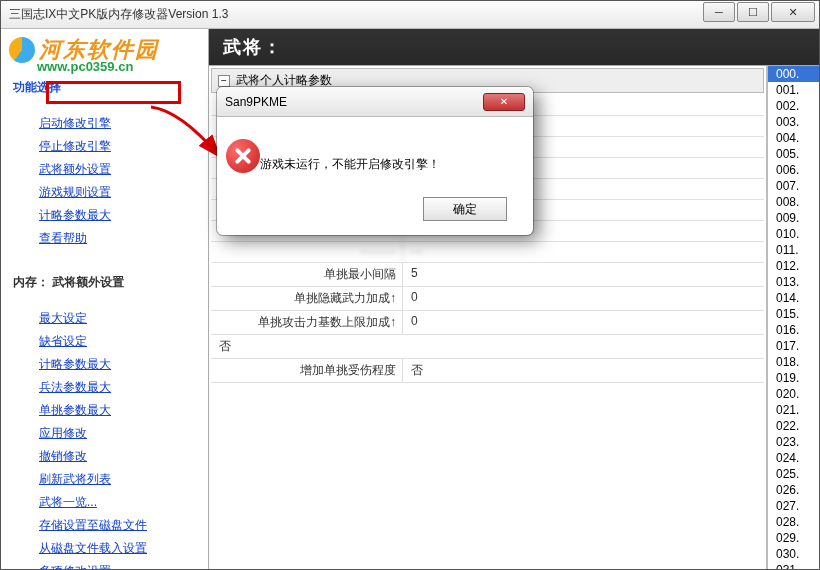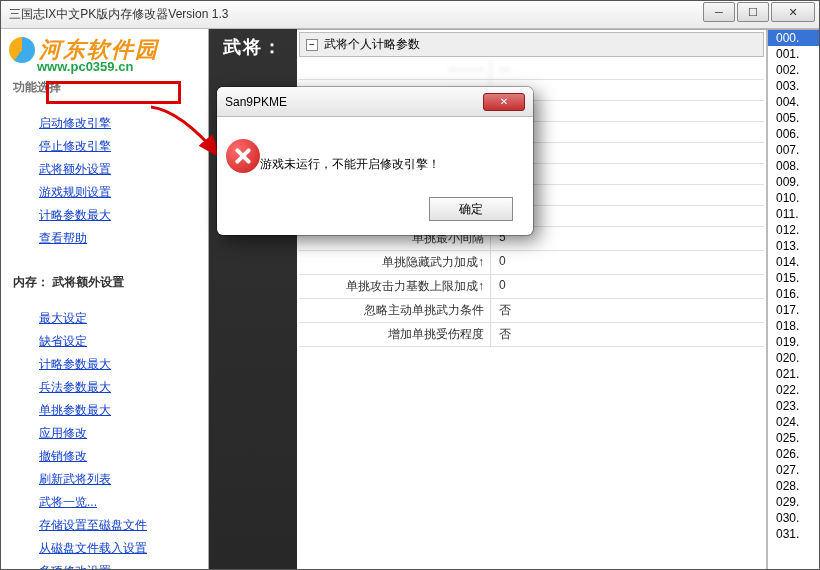--- a/index.html
+++ b/index.html
@@ -14,23 +14,23 @@
 
   
   .watermark { position:absolute; left:8px; top:34px; display:flex; align-items:center; gap:4px; pointer-events:none; opacity:.9; }
   .wm-logo { width:26px; height:26px; border-radius:50%; background: conic-gradient(#2aa3e8,#2aa3e8 60%,#f6a500 60%,#f6a500); position:relative; }
   .wm-text1 { color:#f08a00; font-size:22px; font-weight:bold; letter-spacing:2px; font-style:italic; }
   .wm-text2 { position:absolute; left:36px; top:58px; color:#22a24a; font-size:13px; font-weight:bold; }
 
   
   .main { display:flex; height:calc(100% - 28px); }
   .left { width:208px; border-right:1px solid #aaa; background:#fff; padding:6px 8px 6px 10px; }
-  .right { flex:1; display:flex; flex-direction:row; }
-
-  .section-label { color:#737373; font-weight:bold; margin:44px 0 6px 2px; }
+  .right { flex:1; display:flex; flex-direction:column; }
+
+  .section-label { color:#1d4ed8; font-weight:bold; margin:44px 0 6px 2px; }
   .menu-list { margin-left:28px;margin-top:16px; }
   .menu-list div { color:#1240cc; padding:3px 0; text-decoration:underline; cursor:pointer; width:fit-content; }
   .highlight-box { position:absolute; border:3px solid #d80000; width:135px; height:23px; left:45px; top:80px; pointer-events:none; }
   .arrow { position:absolute; left:140px; top:100px; pointer-events:none; }
 
   .mem-label { color:#333; font-weight:bold; margin:24px 0 8px 2px; }
 
   
   .rhead { background:linear-gradient(#323232,#282828); color:#fff; font-size:18px; font-weight:bold; padding:6px 14px; letter-spacing:2px; }
   .rbody { flex:1; display:flex; border-top:1px solid #aaa; }
@@ -47,21 +47,21 @@
   .numcol div.sel { background:#3874d6; color:#fff; }
 
   
   .overlay { position:absolute; left:216px; top:86px; width:316px; box-shadow:0 0 0 1px rgba(0,0,0,.3), 6px 6px 18px rgba(0,0,0,.5); border-radius:6px; background:#fff; }
   .dlg-tb { height:30px; border-radius:6px 6px 0 0; background:linear-gradient(#fbfbfb,#e4e4e4); border-bottom:1px solid #bbb; display:flex; align-items:center; padding:0 8px; }
   .dlg-close { margin-left:auto; width:42px; height:18px; border-radius:3px; background:linear-gradient(#e07a7a,#c53030); color:#fff; display:flex; align-items:center; justify-content:center; border:1px solid #8a1f1f; cursor:pointer; font-size:10px; }
   .dlg-body { padding:22px 18px 16px 9px; display:flex; align-items:flex-end; }
   .err-icon { width:34px; height:34px; border-radius:50%; background:radial-gradient(circle at 30% 30%, #ff6b6b, #c81e1e); position:relative; }
   .err-icon::before,.err-icon::after { content:""; position:absolute; width:20px; height:4px; background:#fff; top:15px; left:7px; border-radius:2px;}
   .err-icon::before{ transform:rotate(45deg);} .err-icon::after{ transform:rotate(-45deg);}
-  .dlg-foot { padding:8px 20px 14px; display:flex; justify-content:flex-end; border-top: none; }
+  .dlg-foot { padding:8px 26px 14px; display:flex; justify-content:flex-end; border-top: none; }
   .dlg-foot button { width:84px; height:24px; border:1px solid #888; background:linear-gradient(#fdfdfd,#e2e2e2); cursor:pointer; }
 </style>
 </head>
 <body>
 
 <div class="titlebar">
   <span>三国志IX中文PK版内存修改器Version 1.3</span>
   <div class="winbtns">
     <div class="winbtn">─</div>
     <div class="winbtn">☐</div>
@@ -152,21 +152,20 @@
             </div>
             <div class="grid-row">
               <div class="gcell-l">单挑隐藏武力加成↑</div>
               <div class="gcell-r">0</div>
             </div>
             <div class="grid-row">
               <div class="gcell-l">单挑攻击力基数上限加成↑</div>
               <div class="gcell-r">0</div>
             </div>
             <div class="grid-row">
-              <div class="gcell-l">忽略主动单挑武力条件</div>
               <div class="gcell-r">否</div>
             </div>
             <div class="grid-row">
               <div class="gcell-l">增加单挑受伤程度</div>
               <div class="gcell-r">否</div>
             </div>
           </div>
       </div>
       <div class="numcol" id="numcol">
           <div class="sel">000.</div>

